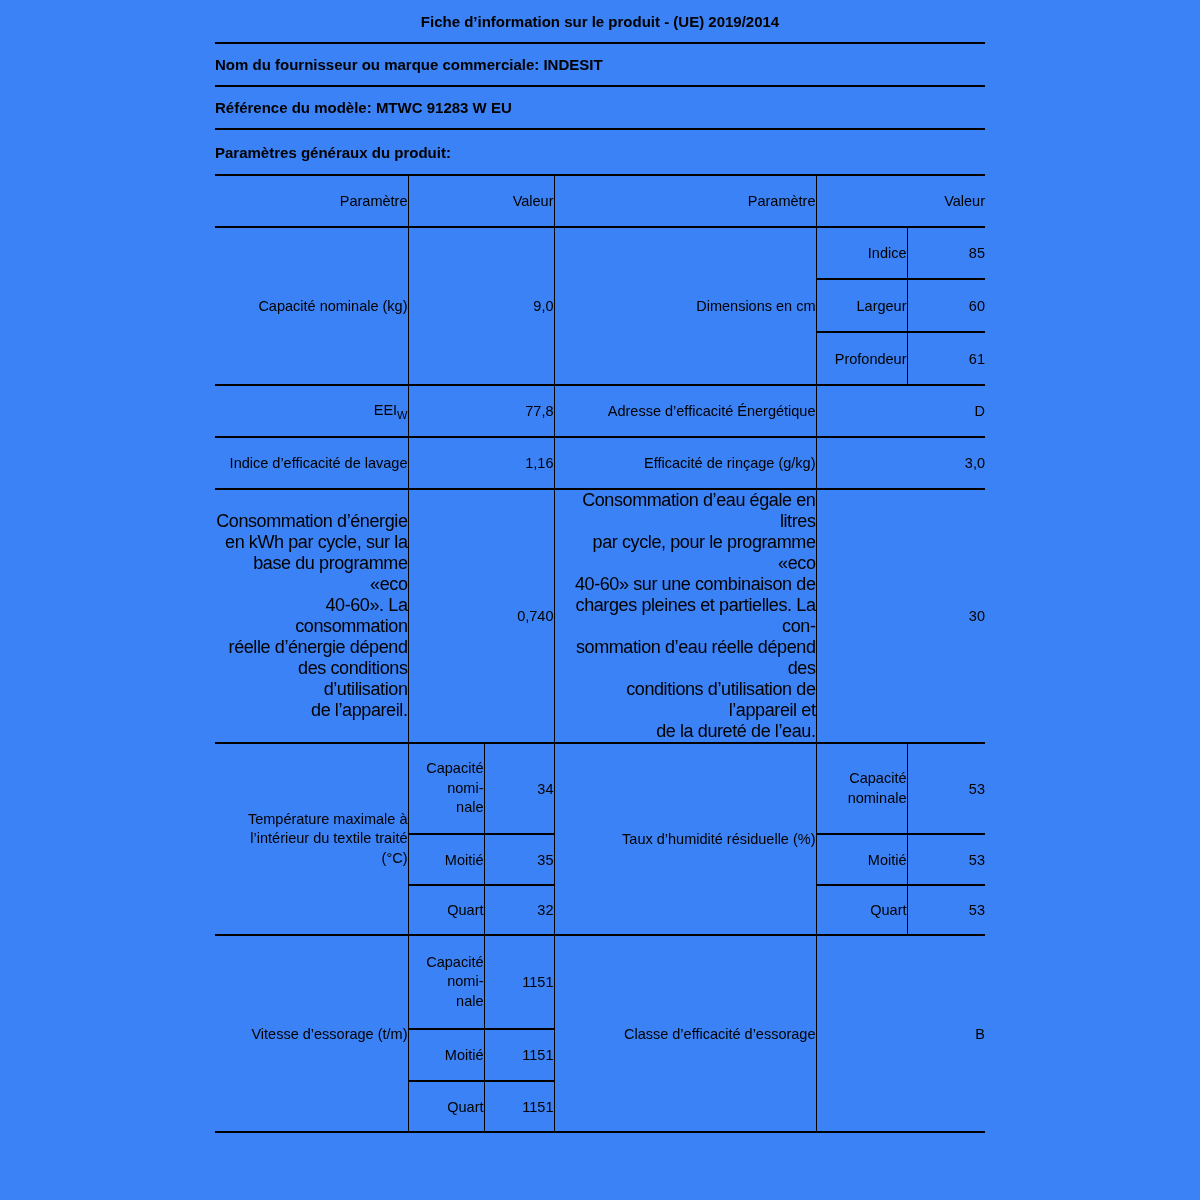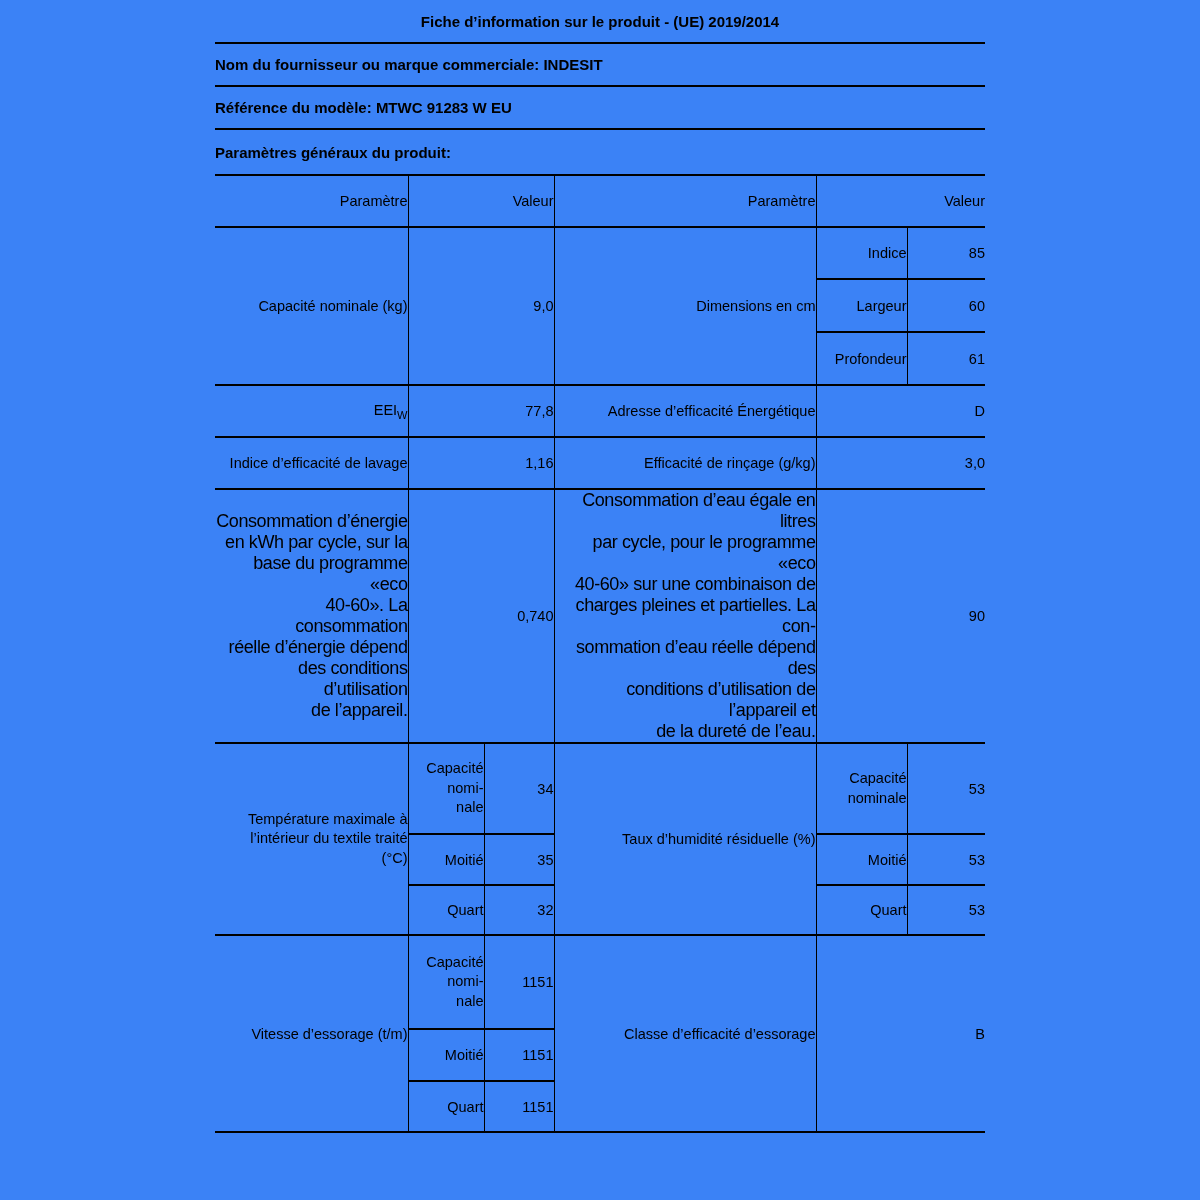--- a/index.html
+++ b/index.html
@@ -139,21 +139,21 @@
 des conditions d’utilisation
 de l’appareil.</td>
         <td class="c bl" colspan="2">0,740</td>
         <td class="pl bl longtext">Consommation d’eau égale en litres
 par cycle, pour le programme «eco
 40-60» sur une combinaison de
 charges pleines et partielles. La con-
 sommation d’eau réelle dépend des
 conditions d’utilisation de l’appareil et
 de la dureté de l’eau.</td>
-        <td class="c bl" colspan="2">90</td>
+        <td class="c bl" colspan="2">30</td>
       </tr>
 
       <tr class="rh91">
         <td class="pl pre" rowspan="3">Température maximale à
 l’intérieur du textile traité
 (°C)</td>
         <td class="c bl pre">Capacité
 nomi-
 nale</td>
         <td class="c bl">34</td>

